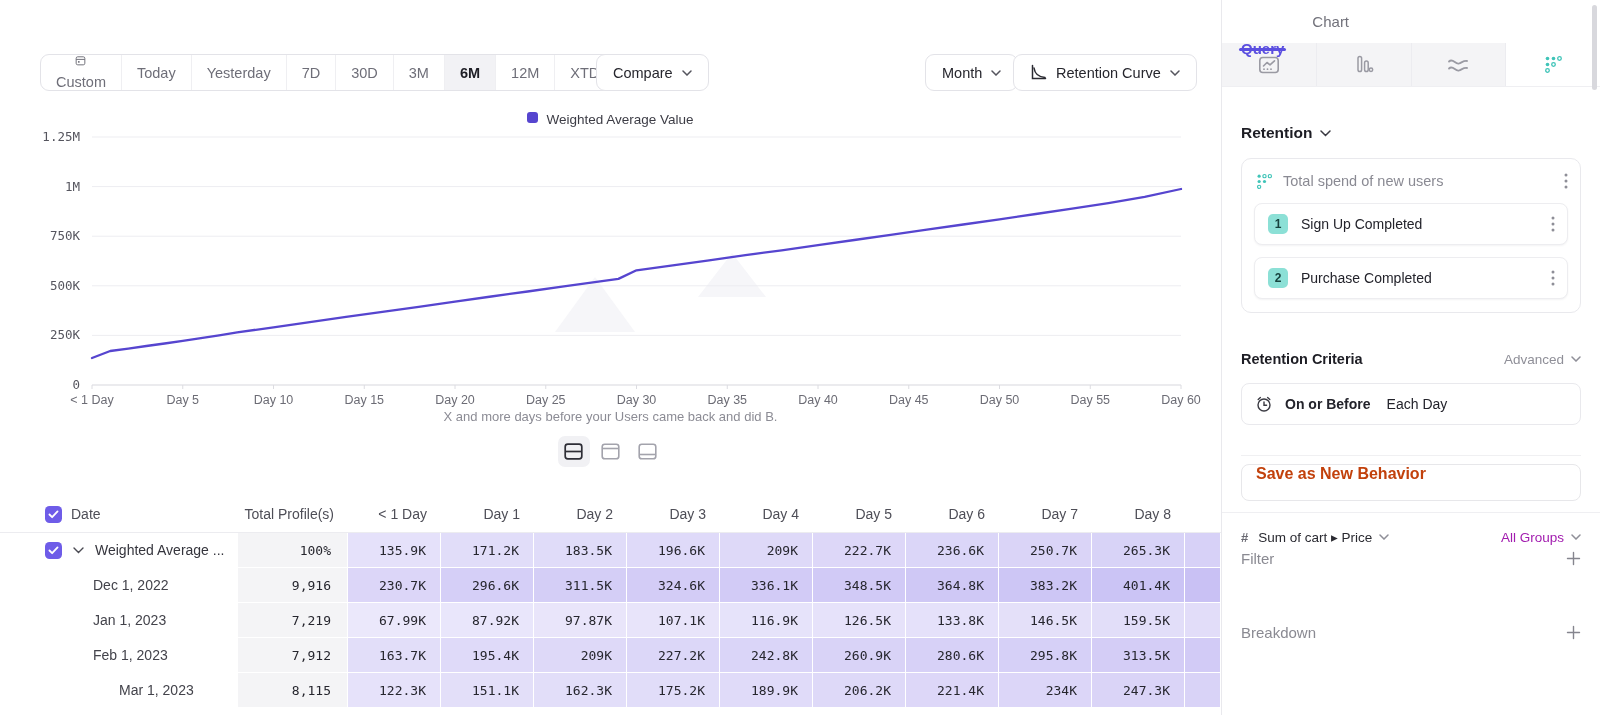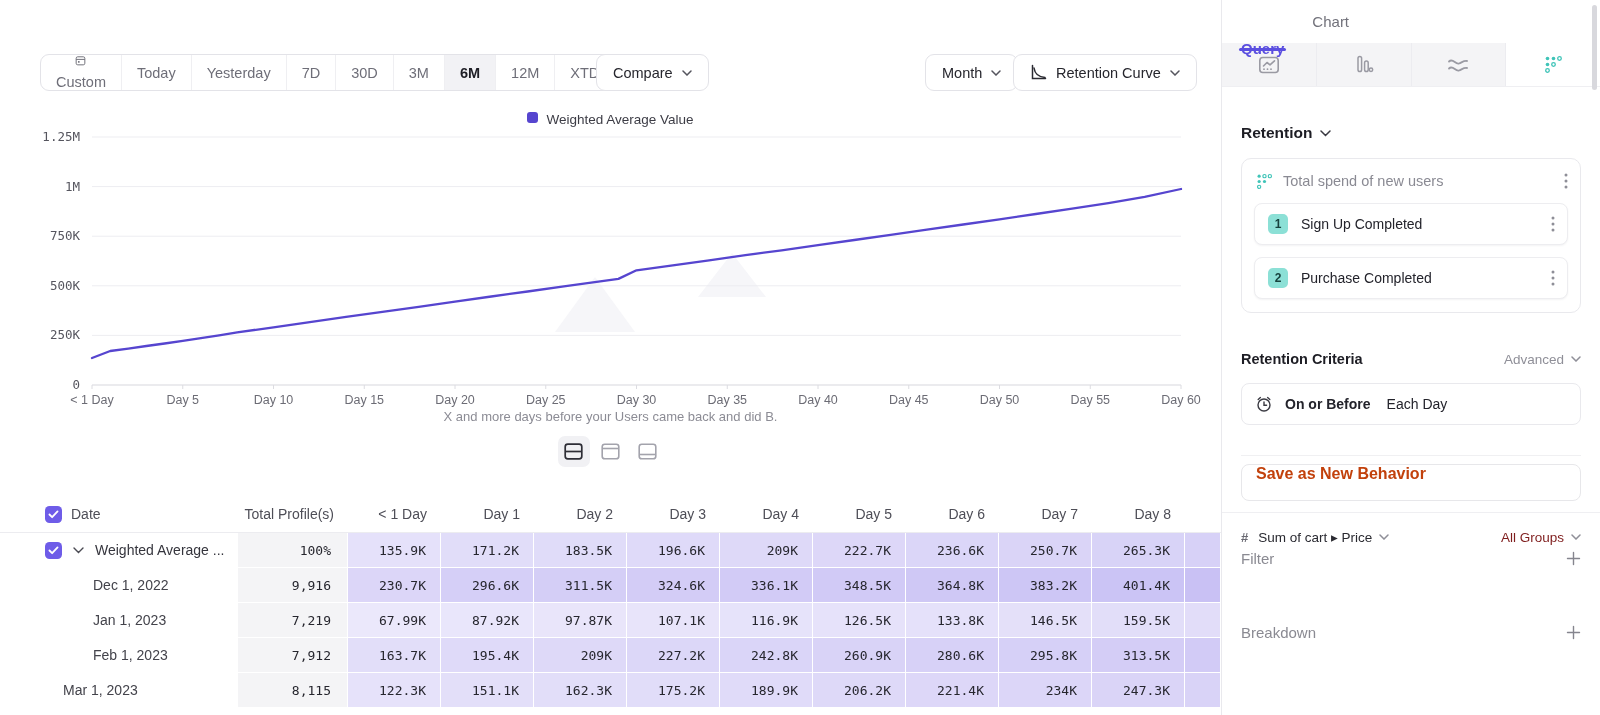--- a/index.html
+++ b/index.html
@@ -88,21 +88,21 @@
   .window-each { font-size:14px; color:#23232b; margin-left:4px; }
   .divider-inset { margin-top:30px; height:1px; background:#f0f0f2; }
   .save-btn { margin-top:8px; height:37px; width:100%; border:1px solid #e7e7ea; border-radius:8px;
               background:#fff; display:flex; align-items:flex-start; padding:0 14px; font-size:16px;
               font-weight:600; color:#c2410c; cursor:pointer; }
   .divider-full { margin:11px -19px 0 -19px; height:1px; background:#efeff2; }
   .measure-row { height:37px; display:flex; align-items:center; gap:10px; margin-top:0; padding-top:11px; }
   .measure-prefix { font-size:13px; color:#6a6a73; font-weight:700; }
   .measure-label { font-size:13.5px; color:#2a2a31; display:flex; align-items:center; gap:7px; cursor:pointer; }
   .measure-spacer { flex:1; }
-  .group-dd { font-size:13.5px; color:#7f1d1d; display:flex; align-items:center; gap:7px; cursor:pointer; }
+  .group-dd { font-size:13.5px; color:#a21caf; display:flex; align-items:center; gap:7px; cursor:pointer; }
   .add-row { display:flex; align-items:center; }
   .add-row .lbl { flex:1; font-size:15px; color:#8a8a92; }
   .sb-scroll { position:absolute; right:3px; top:5px; width:5px; height:85px; border-radius:3px;
                background:#d8d8dd; cursor:pointer; }
 </style>
 </head>
 <body>
 
 <div class="main">
 
@@ -330,21 +330,21 @@
         <div class="cell" style="background: rgba(122, 102, 228, 0.263);">227.2K</div>
         <div class="cell" style="background: rgba(122, 102, 228, 0.275);">242.8K</div>
         <div class="cell" style="background: rgba(122, 102, 228, 0.286);">260.9K</div>
         <div class="cell" style="background: rgba(122, 102, 228, 0.3);">280.6K</div>
         <div class="cell" style="background: rgba(122, 102, 228, 0.31);">295.8K</div>
         <div class="cell" style="background: rgba(122, 102, 228, 0.325);">313.5K</div>
         <div class="cell" style="background: rgba(122, 102, 228, 0.337);"></div>
       </div>
       <div class="trow">
         <div class="cell datec">
-          <span style="margin-left:63px;">Mar 1, 2023</span>
+          <span style="margin-left:119px;">Mar 1, 2023</span>
         </div>
         <div class="cell totalc">8,115</div>
         <div class="cell" style="background: rgba(122, 102, 228, 0.19);">122.3K</div>
         <div class="cell" style="background: rgba(122, 102, 228, 0.208);">151.1K</div>
         <div class="cell" style="background: rgba(122, 102, 228, 0.216);">162.3K</div>
         <div class="cell" style="background: rgba(122, 102, 228, 0.224);">175.2K</div>
         <div class="cell" style="background: rgba(122, 102, 228, 0.235);">189.9K</div>
         <div class="cell" style="background: rgba(122, 102, 228, 0.247);">206.2K</div>
         <div class="cell" style="background: rgba(122, 102, 228, 0.26);">221.4K</div>
         <div class="cell" style="background: rgba(122, 102, 228, 0.267);">234K</div>

